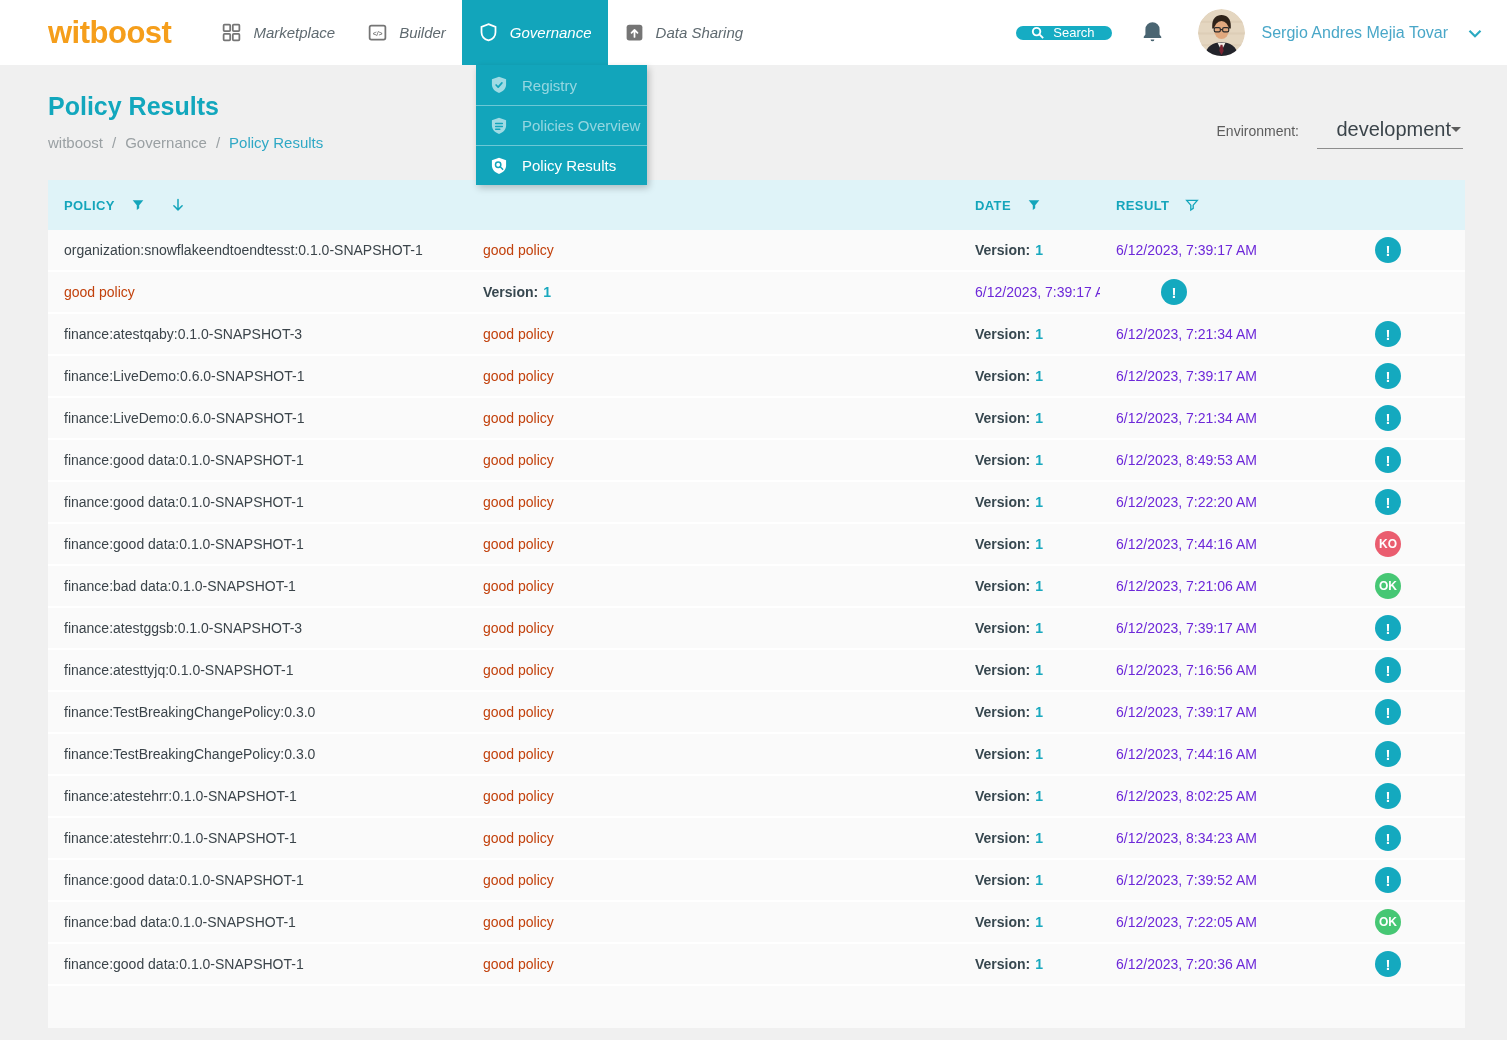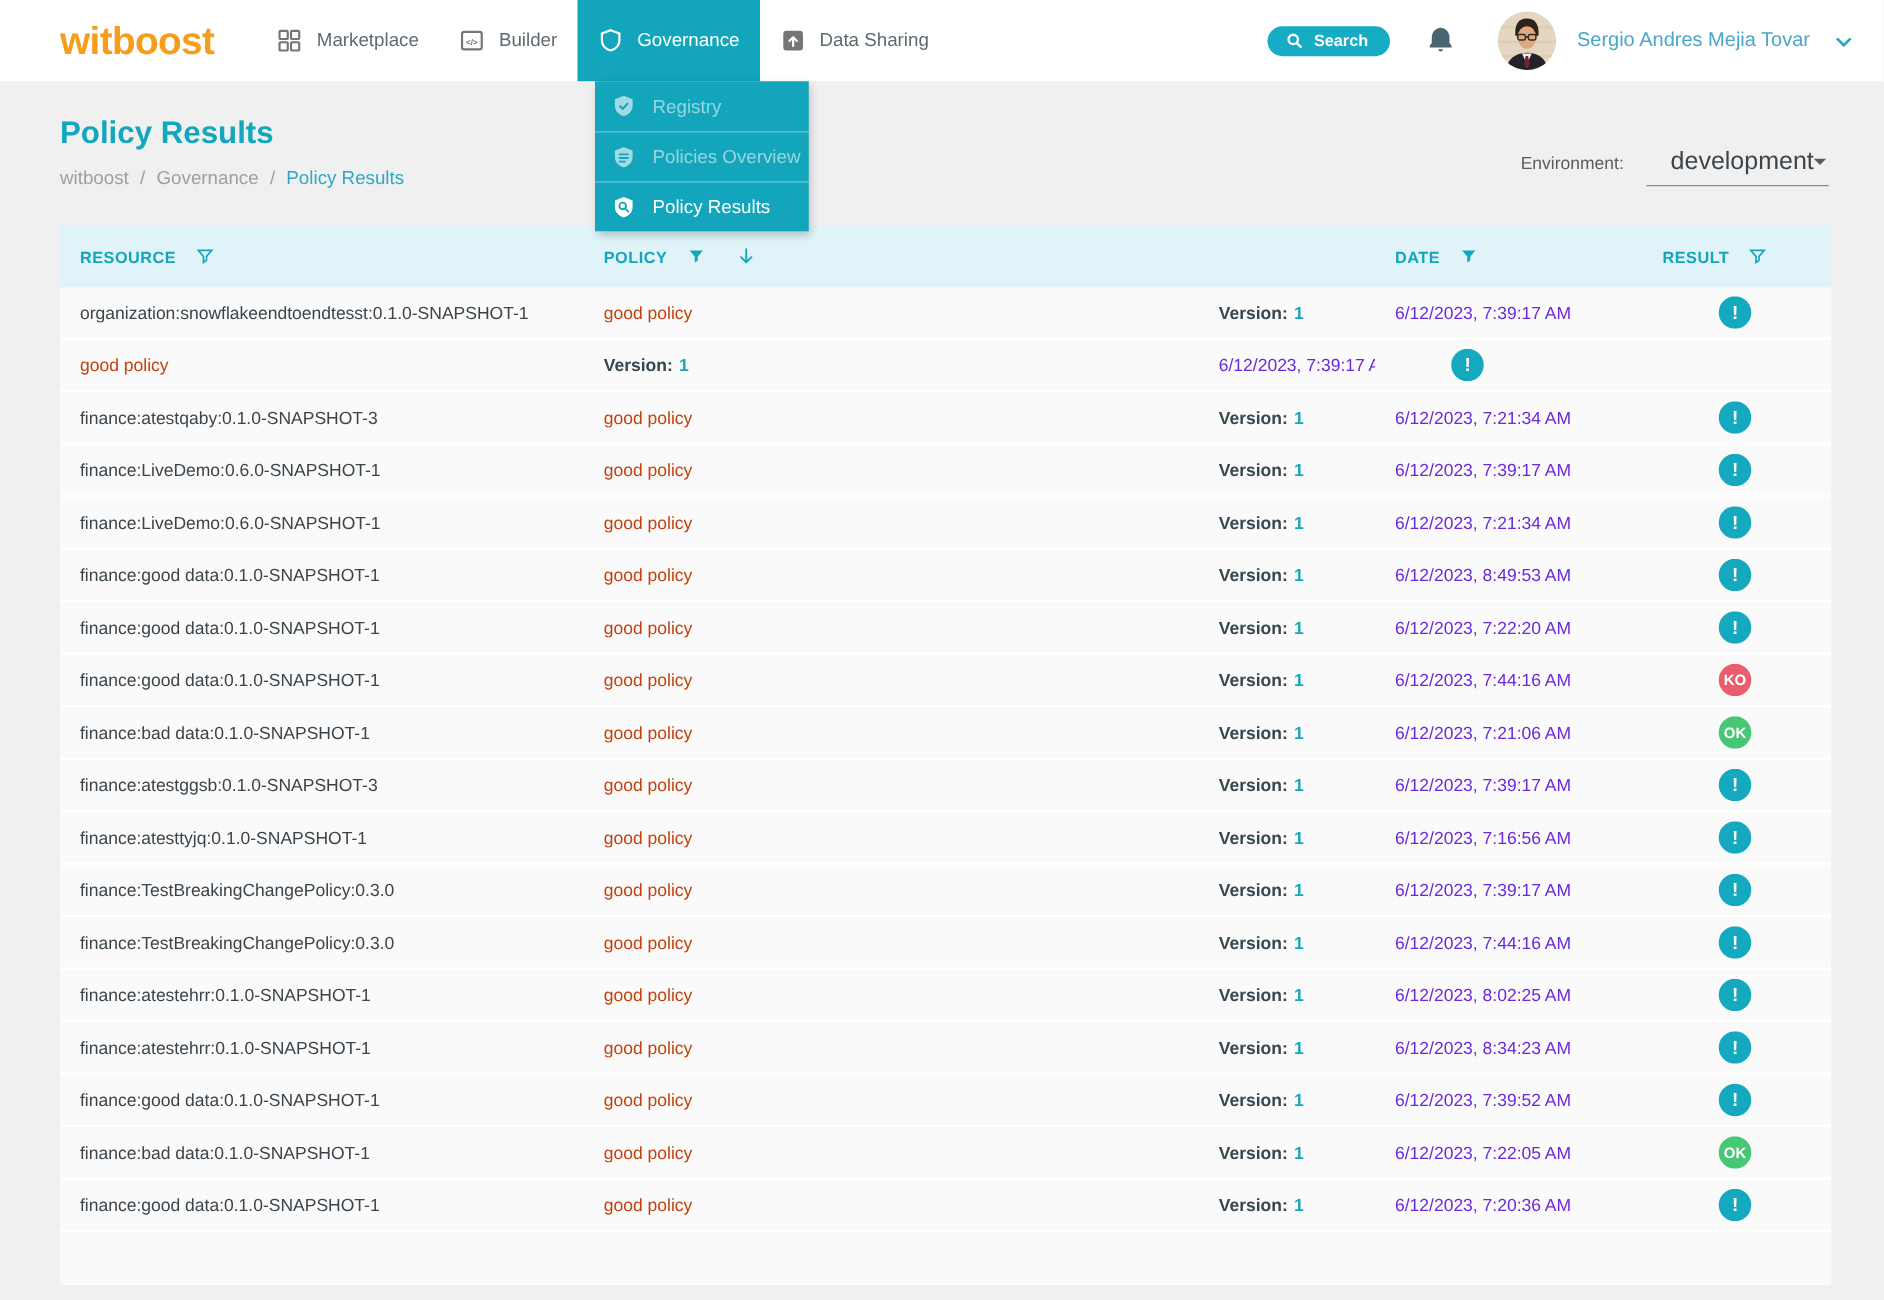--- a/index.html
+++ b/index.html
@@ -33,43 +33,44 @@
   .nav-item {
     display: flex;
     align-items: center;
     gap: 11px;
     padding: 0 16px;
     color: #5f6a70;
     font-size: 15px;
     font-weight: 500;
     cursor: pointer;
     white-space: nowrap;
+    font-style: italic;
   }
   .nav-item.active { background: #12a5bb; color: #ffffff; }
   .nav-item svg { flex: 0 0 auto; }
 
   .topbar-right {
     margin-left: auto;
     display: flex;
     align-items: center;
     margin-right: 21px;
   }
   .search-btn {
     display: flex;
     align-items: center;
     gap: 8px;
     background: #16acc3;
     color: #fff;
     border: none;
-    height: 24px;
+    height: 14px;
     padding: 0 17px 0 14px;
     border-radius: 16px;
     font-family: "Liberation Sans", sans-serif;
     font-size: 13px;
-    font-weight: 700;
+    font-weight: 400;
     cursor: pointer;
   }
   .bell-wrap { margin-left: 28px; cursor: pointer; display: flex; }
   .avatar {
     width: 47px; height: 47px;
     border-radius: 50%;
     overflow: hidden;
     margin-left: 33px;
     cursor: pointer;
     flex: 0 0 auto;
@@ -329,28 +330,20 @@
     <div class="env-select">
       <span>development</span>
       <span class="env-arrow"></span>
     </div>
   </div>
 </div>
 
 <div class="table">
   <div class="thead">
     <div class="th">
-      <span>RESOURCE</span>
-      <span style="display:flex">
-        <svg width="16" height="16" viewBox="0 0 24 24" fill="none" stroke="#14a5bb" stroke-width="2">
-            <path d="M4 5h16l-6.2 7.2V17l-3.6 2.4v-7.2L4 5z"></path>
-          </svg>
-      </span>
-    </div>
-    <div class="th">
       <span>POLICY</span>
       <span style="display:flex">
         <svg width="16" height="16" viewBox="0 0 24 24" fill="#14a5bb">
             <path d="M4 5h16l-6.2 7.2V17l-3.6 2.4v-7.2L4 5z"></path>
           </svg>
       </span>
       <span style="display:flex;margin-left:8px">
         <svg width="18" height="18" viewBox="0 0 24 24" fill="none" stroke="#14a5bb" stroke-width="2" stroke-linecap="round" stroke-linejoin="round">
             <path d="M12 4.5v14M6.5 13l5.5 5.5L17.5 13"></path>
           </svg>

